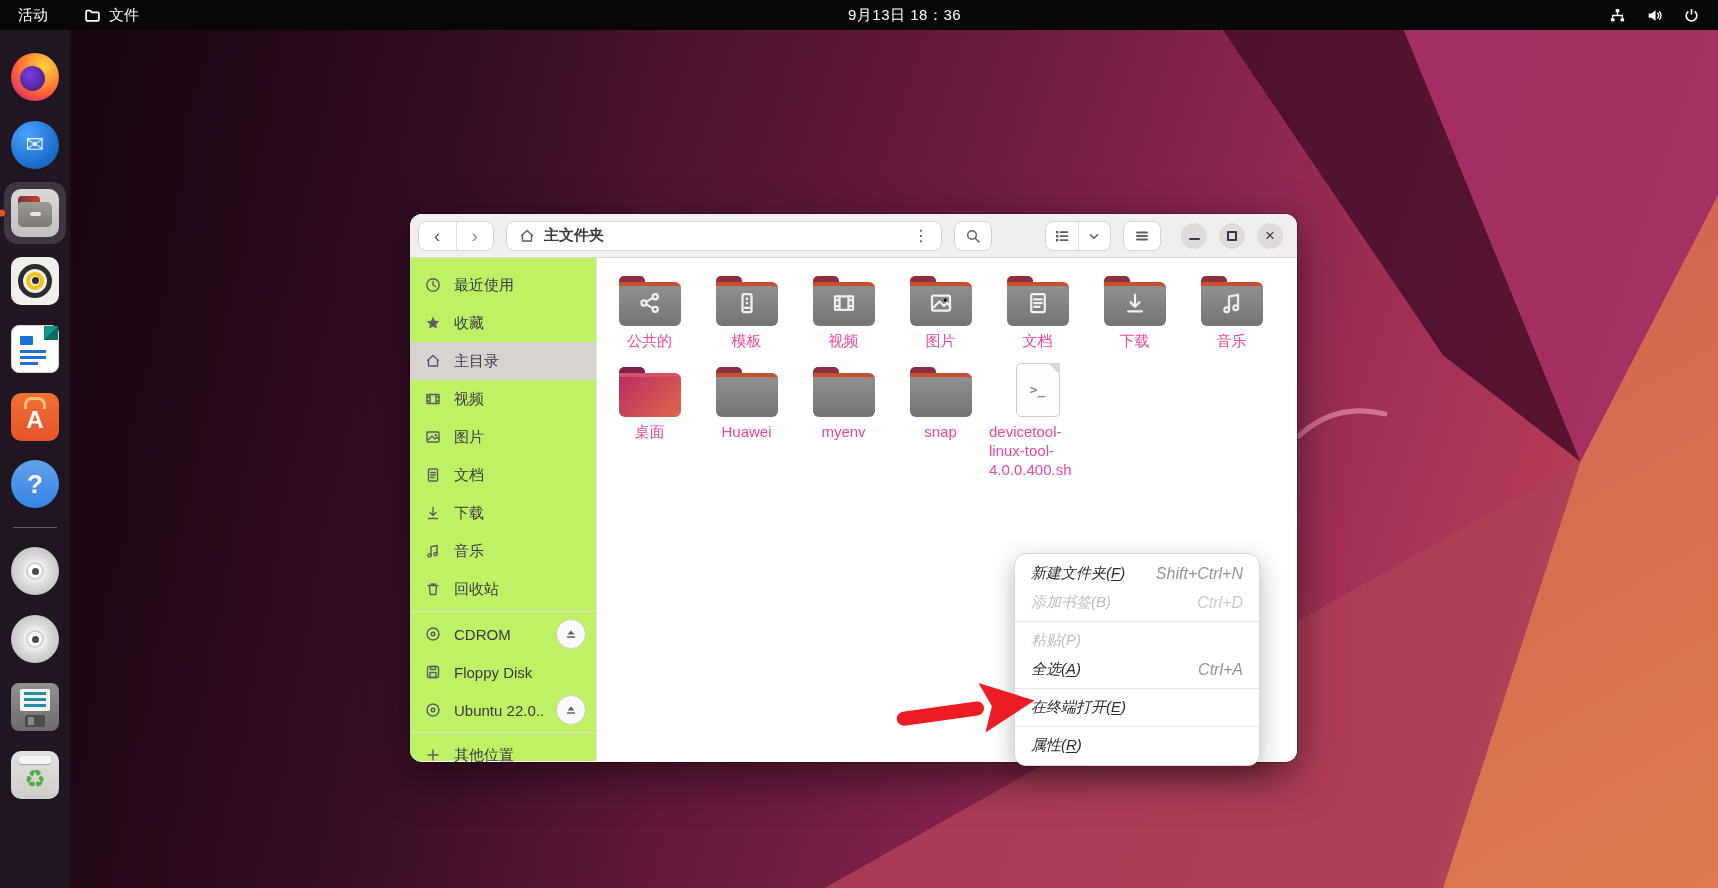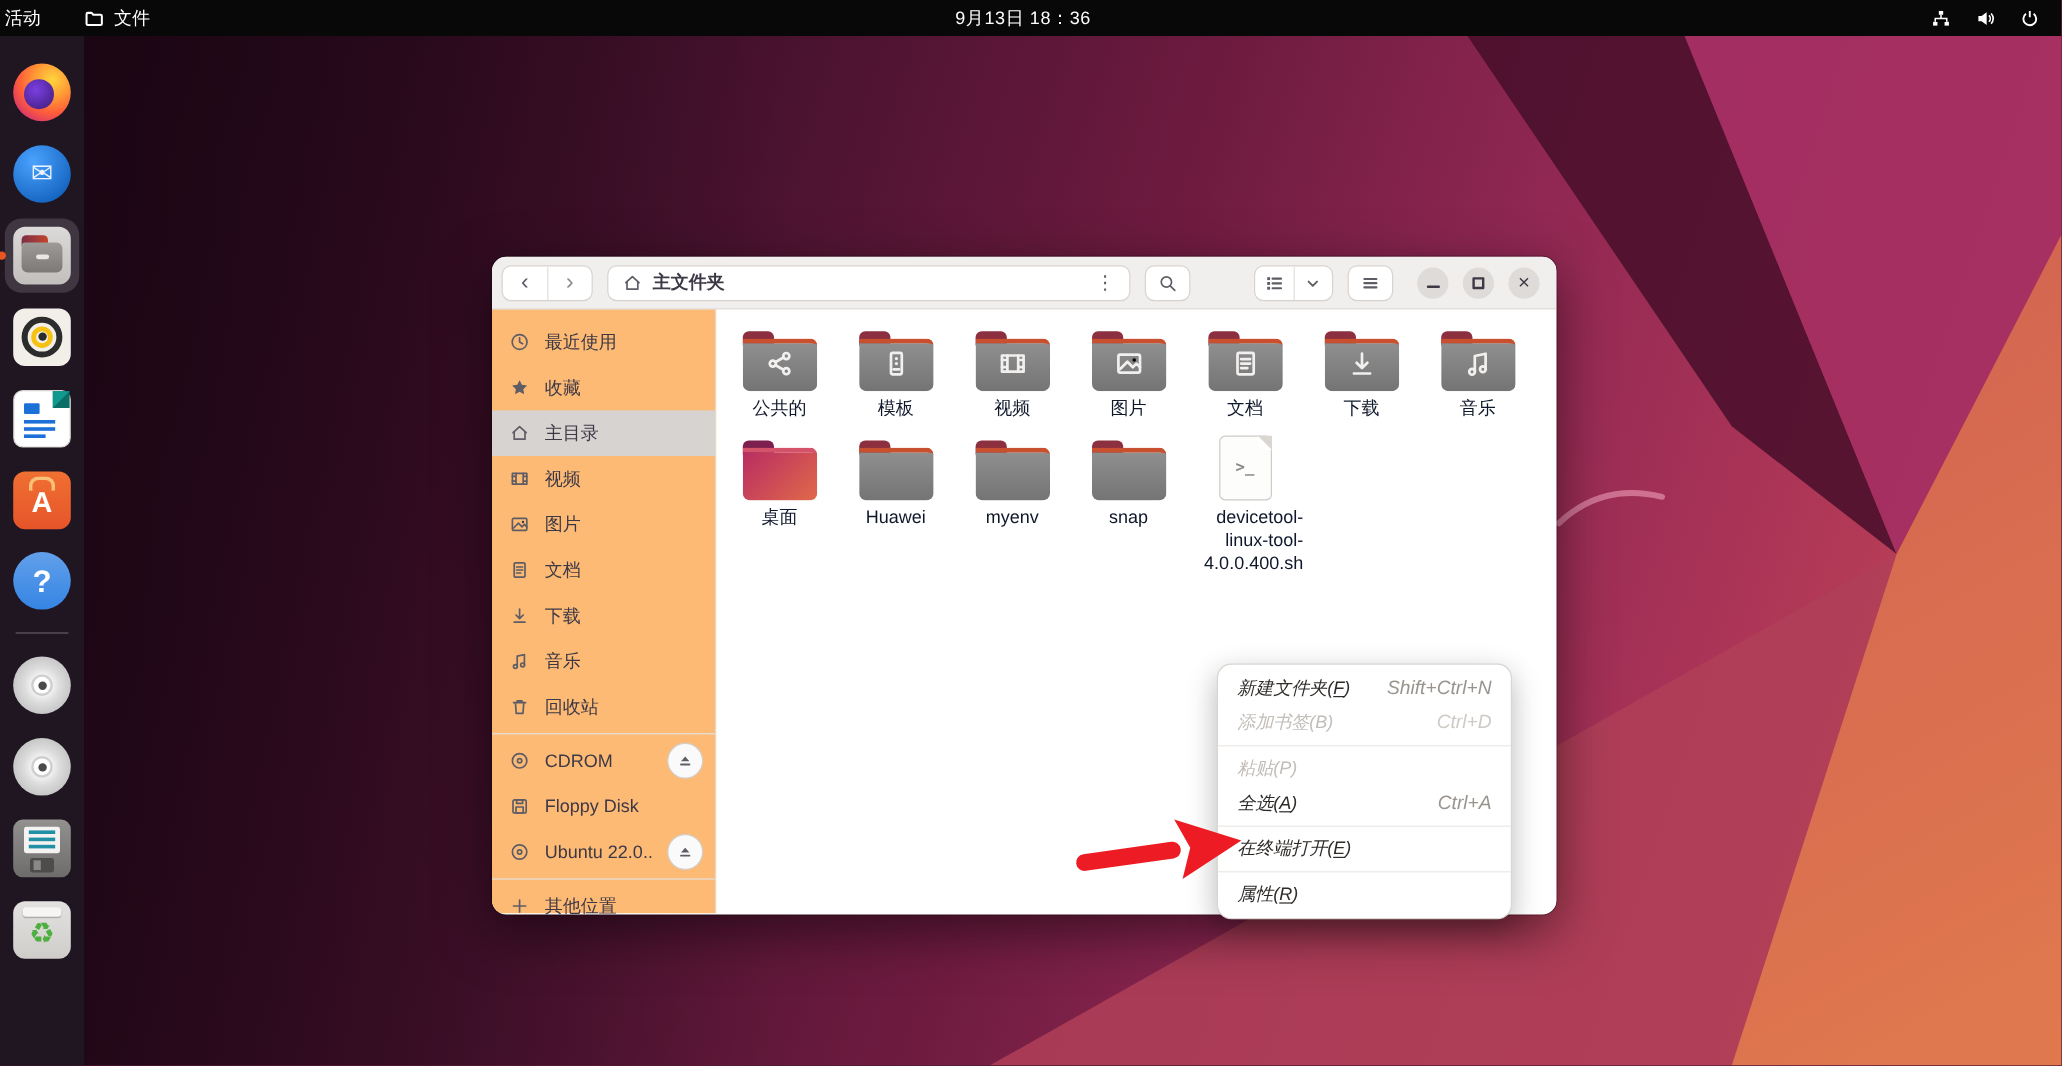--- a/index.html
+++ b/index.html
@@ -13,23 +13,23 @@
   .f-dark { background:#470e2a; opacity:.85; clip-path:polygon(70% 0,81% 0,92% 52%,84% 40%); }
   .f-mag  { background:#a42f63; opacity:.9; clip-path:polygon(81% 0,100% 0,100% 22%,92% 52%); }
   .f-or   { background:linear-gradient(150deg,#bf4656,#e0794e); clip-path:polygon(92% 52%,100% 22%,100% 100%,84% 100%); }
   .f-pink { background:#b04058; opacity:.85; clip-path:polygon(48% 100%,92% 52%,84% 100%); }
   .f-dl   { background:linear-gradient(90deg,rgba(18,3,13,.55),rgba(18,3,13,0) 38%); }
   .swirl  { position:absolute; left:1295px; top:392px; z-index:1; }
 
   
   .topbar { position:absolute; left:0; top:0; width:1718px; height:30px; background:#080808;
     display:flex; align-items:center; color:#fff; font-size:15px; z-index:30; }
-  .tb-left { display:flex; align-items:flex-start; gap:36px; padding-left:4px; }
+  .tb-left { display:flex; align-items:flex-start; gap:36px; padding-left:18px; }
   .tb-app { display:flex; align-items:center; gap:8px; }
-  .tb-clock { position:absolute; left:796px; top:0; height:30px; display:flex; align-items:center; font-weight:500; letter-spacing:.5px; }
+  .tb-clock { position:absolute; left:848px; top:0; height:30px; display:flex; align-items:center; font-weight:500; letter-spacing:.5px; }
   .tb-right { margin-left:auto; display:flex; align-items:center; gap:20px; padding-right:18px; }
   .tb-right svg { display:block; }
 
   
   .dock { position:absolute; left:0; top:30px; width:70px; height:858px; background:#201622;
     display:flex; flex-direction:column; align-items:center; padding-top:16px; z-index:20; }
   .dock-item { position:relative; width:62px; height:62px; margin-bottom:6px; display:flex; align-items:center; justify-content:center; border-radius:14px; }
   .dock-item.active { background:rgba(255,255,255,.14); }
   .dock-item.active::before { content:""; position:absolute; left:-6px; top:50%; transform:translateY(-50%); width:7px; height:7px; border-radius:50%; background:#e95420; }
   .dock-sep { width:44px; height:1px; background:rgba(255,255,255,.3); margin:6px 0 12px; }
@@ -87,33 +87,33 @@
   .viewgrp .vb { flex:1; height:100%; display:flex; align-items:center; justify-content:center; }
   .viewgrp .vb.chev { border-left:1px solid #e2deda; }
   .burger { width:38px; }
   .wc { width:26px; height:26px; border-radius:50%; background:#dedbd9; display:flex; align-items:center; justify-content:center; color:#3d3846; }
   .wc.minb { margin-left:8px; }
   .wc .mline { width:11px; height:2px; background:#3d3846; border-radius:1px; margin-top:6px; }
   .wc .msq { width:10px; height:10px; border:2px solid #3d3846; border-radius:1px; }
   .wc.closeb { font-size:17px; line-height:1; }
 
   .wbody { display:flex; height:503px; }
-  .sidebar { width:187px; background:#fdba74; border-right:1px solid #e5e2df; padding-top:8px; display:flex; flex-direction:column; }
+  .sidebar { width:187px; background:#bef264; border-right:1px solid #e5e2df; padding-top:8px; display:flex; flex-direction:column; }
   .srow { height:38px; display:flex; align-items:center; gap:13px; padding:0 10px 0 15px; font-size:15px; color:#3d3846; flex:none; }
   .srow.sel { background:#d7d3d0; }
   .srow .slab { flex:1; white-space:nowrap; overflow:hidden; }
   .srow svg { flex:none; }
   .sdiv { height:1px; background:#e3e0dd; margin:3px 0; flex:none; }
   .eject { width:30px; height:30px; border-radius:50%; border:1px solid #d2cecA; background:#fafafa; display:flex; align-items:center; justify-content:center; flex:none; }
 
   .filearea { flex:1; background:#fff; padding:10px 0 0 4px; }
   .frow { display:flex; }
   .cell { width:97px; display:flex; flex-direction:column; align-items:center; margin-bottom:8px; }
   .iconbox { height:58px; display:flex; align-items:flex-end; justify-content:center; }
-  .flabel { margin-top:6px; font-size:15px; color:#0f172a; text-align:right; line-height:1.26; max-width:104px; word-wrap:break-word; }
+  .flabel { margin-top:6px; font-size:15px; color:#ec4899; text-align:left; line-height:1.26; max-width:104px; word-wrap:break-word; }
 
   .folder { position:relative; width:62px; height:50px; }
   .folder .tab { position:absolute; left:0; top:0; width:26px; height:12px; border-radius:5px 5px 0 0; background:#8c2f3f; }
   .folder .bodyp { position:absolute; left:0; top:6px; width:62px; height:44px; border-radius:0 6px 6px 6px;
      background:linear-gradient(#8f8f8f,#747474); border-top:4px solid #c9502e; }
   .folder.plain .bodyp { border-top:4px solid #c9502e; }
   .folder .emb { position:absolute; left:50%; top:54%; transform:translate(-50%,-50%); }
   .folder.desktop .tab { background:#7d2050; }
   .folder.desktop .bodyp { background:linear-gradient(135deg,#b92d62,#e0694a); border-top:4px solid #d4526a; }
 

